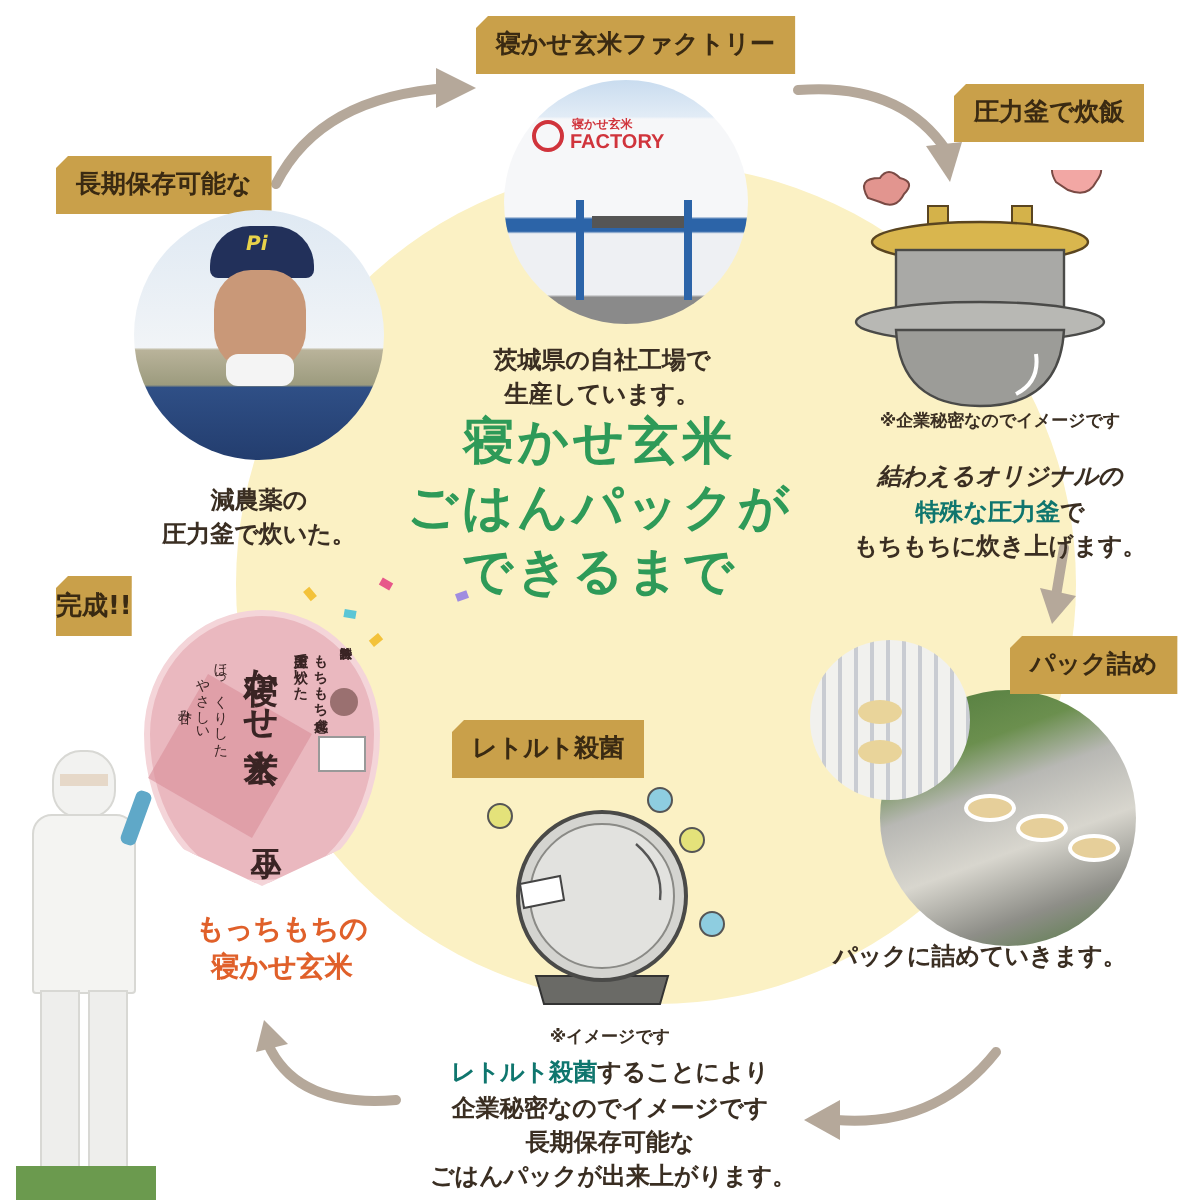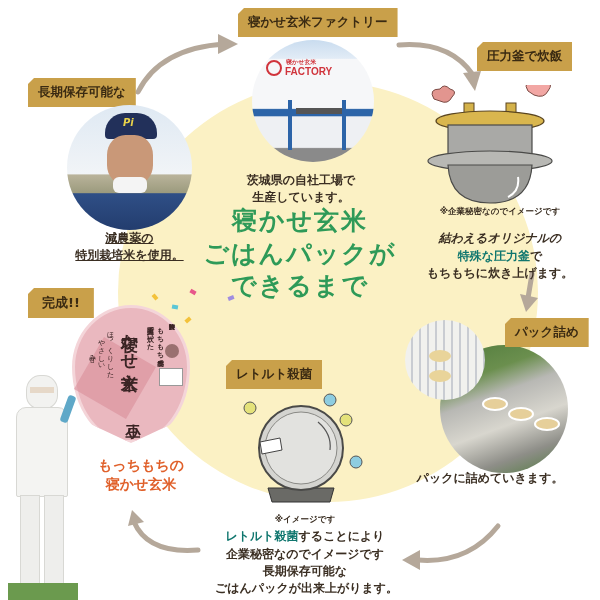--- a/index.html
+++ b/index.html
@@ -64,23 +64,23 @@
 </div>
 
 <div class="tag tail-right" style="left:28px;top:78px;">長期保存可能な</div>
 <div class="photo" style="left:67px;top:105px;width:125px;height:125px;background:linear-gradient(#dfe9f3 0%, #f1f4f7 55%, #b9b39a 56%, #9c9b7e 70%, #2f4f86 71%, #233d6e 100%);">
   <div style="position:absolute;left:38px;top:8px;width:52px;height:26px;background:#22305a;border-radius:20px 20px 4px 4px;">
     <span style="position:absolute;left:18px;top:4px;color:#e8d24a;font-size:10px;font-weight:bold;font-style:italic;">Pi</span>
   </div>
   <div style="position:absolute;left:40px;top:30px;width:46px;height:50px;background:#c99878;border-radius:40%;"></div>
   <div style="position:absolute;left:46px;top:72px;width:34px;height:16px;background:#f4f4f4;border-radius:6px;"></div>
 </div>
-<div class="caption" style="left:72px;top:230px;width:115px;text-decoration:underline;">
+<div class="caption" style="left:72px;top:242px;width:115px;">
   <div>減農薬の</div>
-  <div>特別栽培米を使用。</div>
+  <div>圧力釜で炊いた。</div>
 </div>
 
 <div class="tag tail-left" style="left:238px;top:8px;">寝かせ玄米ファクトリー</div>
 <div class="photo" style="left:252px;top:40px;width:122px;height:122px;background:linear-gradient(#c9dcef 0%, #e2ecf6 15%, #f6f7f9 16%, #f6f7f9 56%, #2c64a8 57%, #2c64a8 62%, #eef0f3 63%, #eef0f3 88%, #8a8a8a 89%);">
   <div style="position:absolute;left:14px;top:20px;width:16px;height:16px;border:2.5px solid #d0343c;border-radius:50%;"></div>
   <div style="position:absolute;left:34px;top:18px;font-size:6px;color:#d0343c;font-weight:bold;">寝かせ玄米</div>
   <div style="position:absolute;left:33px;top:26px;font-size:10px;color:#d0343c;font-weight:bold;font-family:'Liberation Sans',sans-serif;">FACTORY</div>
   <div style="position:absolute;left:44px;top:68px;width:50px;height:6px;background:#555;"></div>
   <div style="position:absolute;left:36px;top:60px;width:4px;height:50px;background:#2c64a8;"></div>
   <div style="position:absolute;left:90px;top:60px;width:4px;height:50px;background:#2c64a8;"></div>
@@ -136,21 +136,21 @@
   <path d="M80 32 Q 94 44 92 60" fill="none" stroke="#555" stroke-width="1.2"></path>
 </svg>
 <div class="caption" style="left:215px;top:513px;width:180px;">
   <div class="note">※イメージです</div>
   <div style="margin-top:3px;"><span class="orange">レトルト殺菌</span><span>することにより</span></div>
   <div>企業秘密なのでイメージです</div>
   <div>長期保存可能な</div>
   <div>ごはんパックが出来上がります。</div>
 </div>
 
-<div class="tag tail-right" style="left:28px;top:288px;font-size:13px;padding:6px 14px;">完成!!</div>
+<div class="tag tail-right" style="left:28px;top:288px;font-size:13px;padding:6px 0;">完成!!</div>
 <div style="position:absolute;left:72px;top:305px;width:118px;height:138px;background:#eab8bf;border:3px solid #f4d5d9;border-radius:50% 50% 48% 48% / 45% 45% 55% 55%;clip-path:polygon(0 0,100% 0,100% 80%,50% 100%,0 80%);">
   <div style="position:absolute;left:10px;top:40px;width:60px;height:60px;background:#d98d9a;transform:rotate(30deg);opacity:.6;"></div>
   <div style="position:absolute;left:44px;top:14px;writing-mode:vertical-rl;font-size:17px;font-weight:bold;color:#3a2424;font-family:'DejaVu Serif',serif;">寝かせ玄米</div>
   <div style="position:absolute;left:48px;top:104px;writing-mode:vertical-rl;font-size:15px;font-weight:bold;color:#3a2424;font-family:'DejaVu Serif',serif;">小豆</div>
   <div style="position:absolute;left:70px;top:14px;writing-mode:vertical-rl;font-size:7px;font-weight:bold;color:#3a2424;">圧力釜で炊いた</div>
   <div style="position:absolute;left:80px;top:14px;writing-mode:vertical-rl;font-size:7px;font-weight:bold;color:#3a2424;">もちもち食感</div>
   <div style="position:absolute;left:92px;top:10px;writing-mode:vertical-rl;font-size:6px;font-weight:bold;color:#3a2424;">特許製法</div>
   <div style="position:absolute;left:30px;top:18px;writing-mode:vertical-rl;font-size:7px;color:#3a2424;">ほっくりした</div>
   <div style="position:absolute;left:21px;top:26px;writing-mode:vertical-rl;font-size:7px;color:#3a2424;">やさしい</div>
   <div style="position:absolute;left:12px;top:42px;writing-mode:vertical-rl;font-size:7px;color:#3a2424;">甘み</div>

